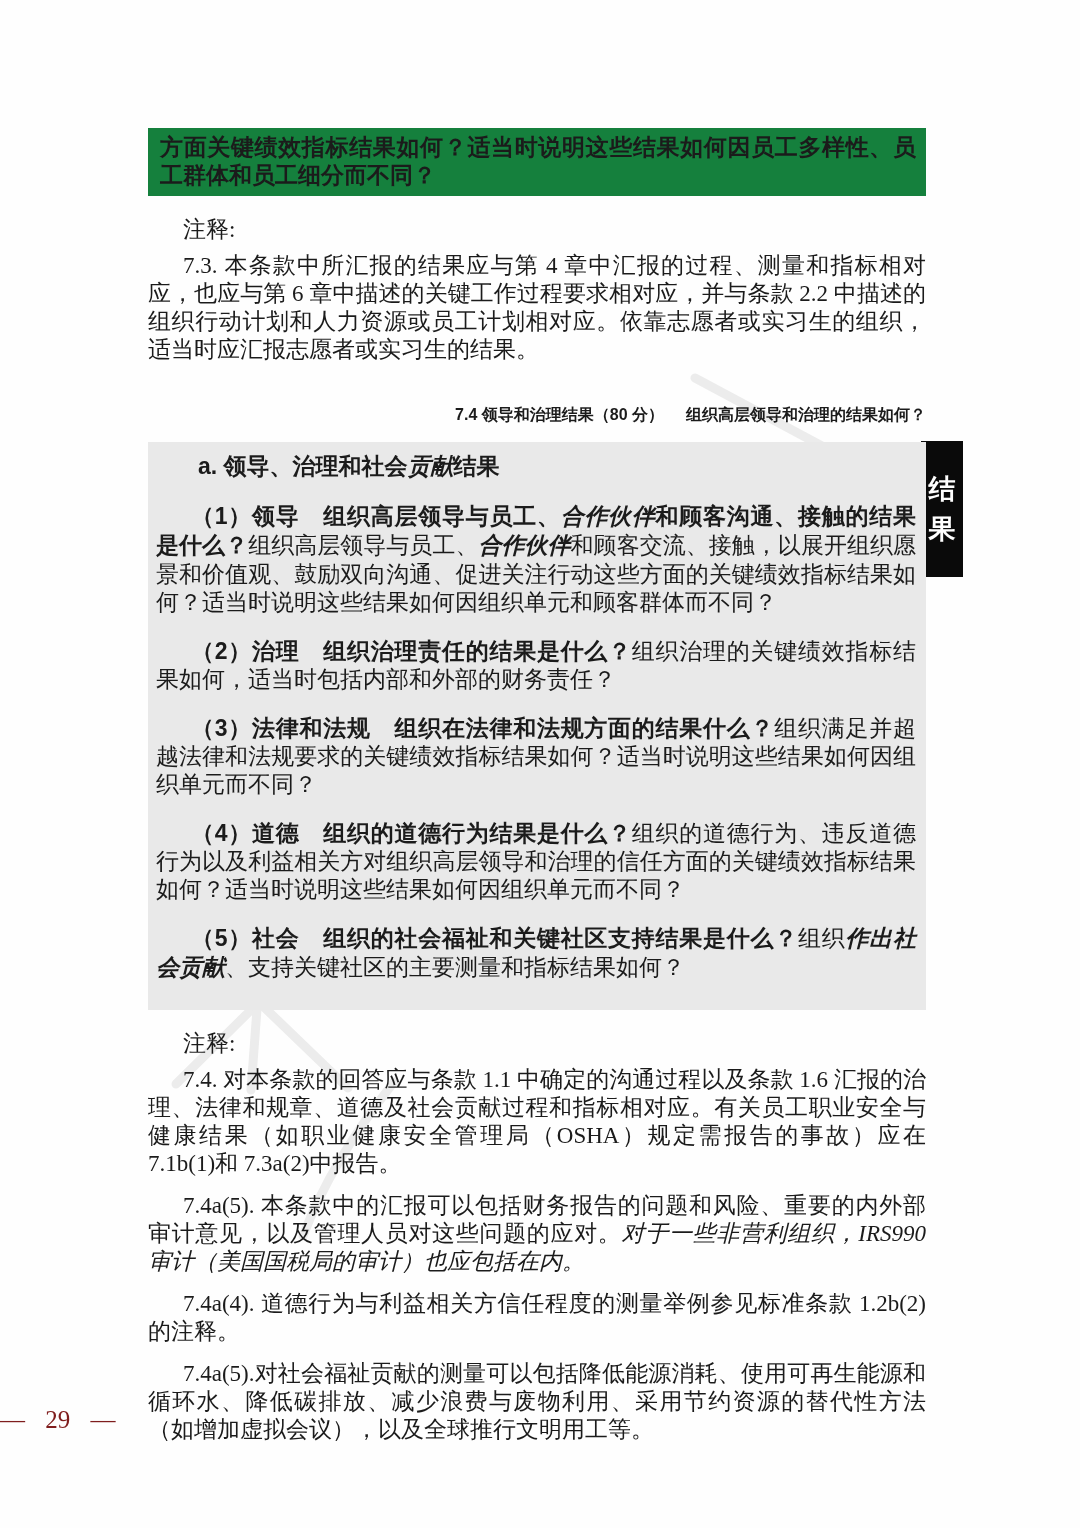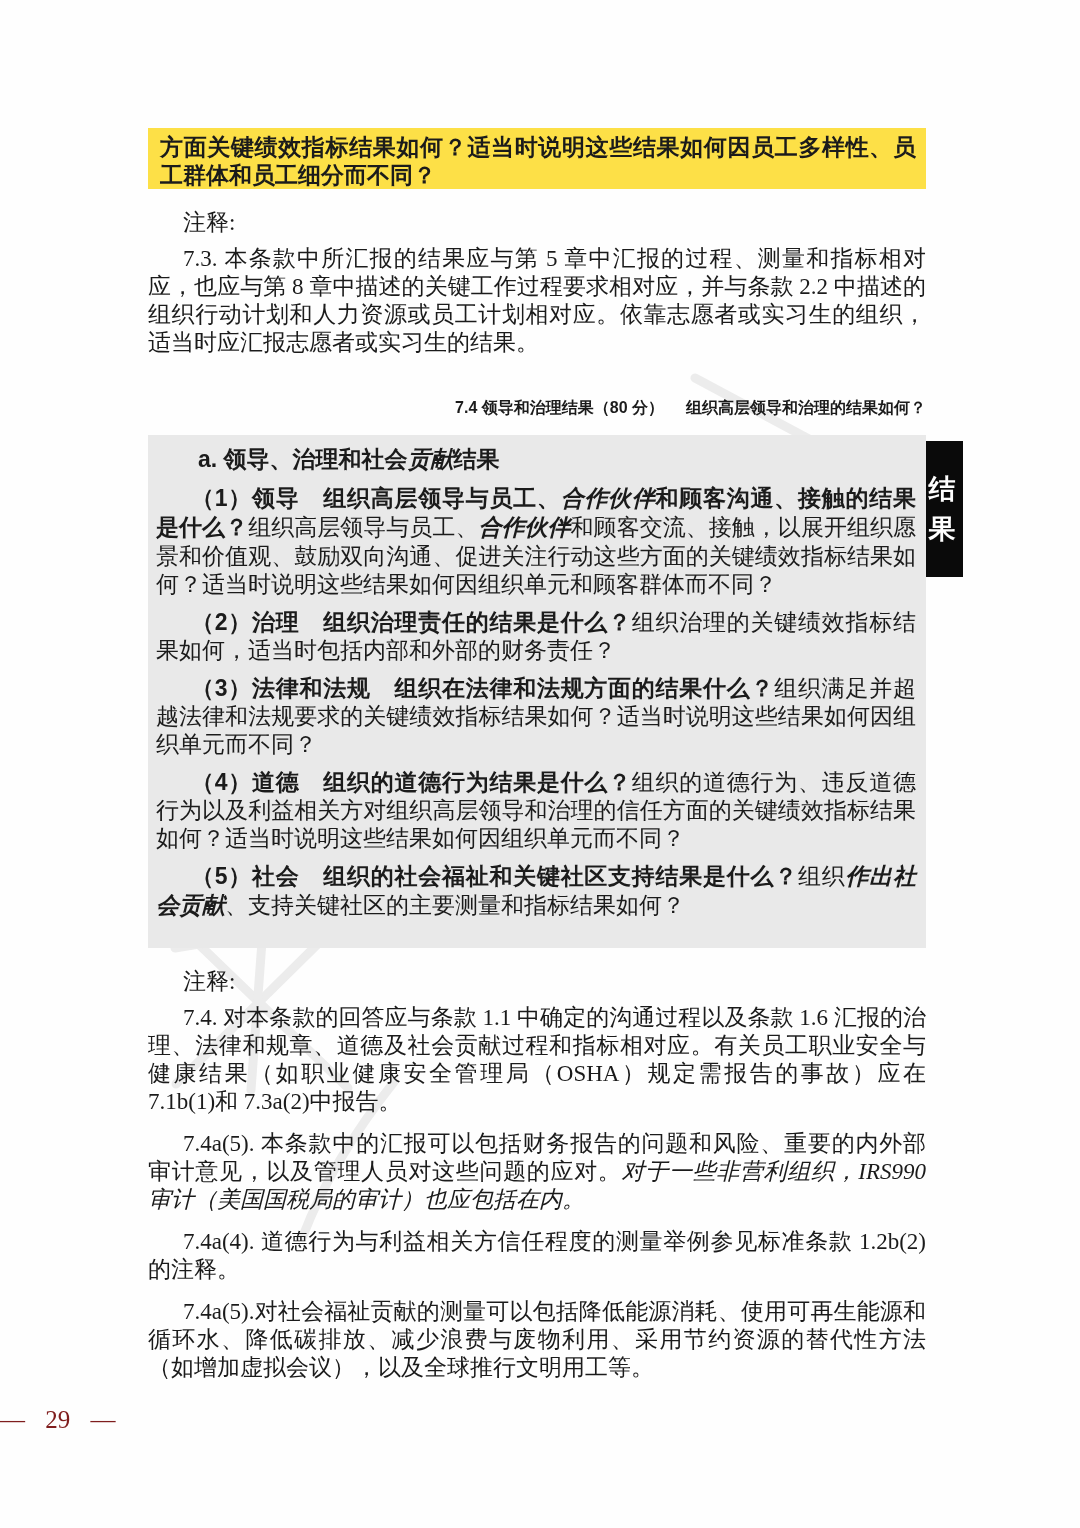--- a/index.html
+++ b/index.html
@@ -19,22 +19,22 @@
     position: absolute;
     left: 148px;
     top: 128px;
     width: 778px;
     font-size: 23px;
     line-height: 28px;
     text-align: justify;
   }
 
   .q-highlight {
-    background: #fde047;
-    padding: 5px 10px 0 12px;
+    background: #15803d;
+    padding: 5px 10px 7px 12px;
     font-weight: 700;
   }
 
   .notes-label {
     font-family: "Liberation Serif", "DejaVu Serif", serif;
     text-indent: 35px;
     margin-top: 20px;
   }
   .note {
     font-family: "Liberation Serif", "DejaVu Serif", serif;
@@ -59,21 +59,21 @@
     margin-top: 12px;
     padding: 10px 10px 28px 8px;
   }
   .a-header {
     font-weight: 700;
     text-indent: 42px;
     text-align: left;
   }
   .item {
     text-indent: 35px;
-    margin-top: 10px;
+    margin-top: 21px;
   }
 
   .seg.bold { font-weight: 700; }
   .seg.normal { font-weight: 400; }
   .seg.bold-kai {
     font-family: "Liberation Serif", "DejaVu Serif", serif;
     font-weight: 700;
     font-style: italic;
   }
   .seg.kai { font-family: "Liberation Serif", "DejaVu Serif", serif; }
@@ -131,21 +131,21 @@
     <span>结</span>
     <span>果</span>
   </div>
 
   <main class="content">
 
     <p class="q-highlight">方面关键绩效指标结果如何？适当时说明这些结果如何因员工多样性、员工群体和员工细分而不同？</p>
 
     <p class="notes-label">注释:</p>
 
-    <p class="note">7.3. 本条款中所汇报的结果应与第 5 章中汇报的过程、测量和指标相对应，也应与第 8 章中描述的关键工作过程要求相对应，并与条款 2.2 中描述的组织行动计划和人力资源或员工计划相对应。依靠志愿者或实习生的组织，适当时应汇报志愿者或实习生的结果。</p>
+    <p class="note">7.3. 本条款中所汇报的结果应与第 4 章中汇报的过程、测量和指标相对应，也应与第 6 章中描述的关键工作过程要求相对应，并与条款 2.2 中描述的组织行动计划和人力资源或员工计划相对应。依靠志愿者或实习生的组织，适当时应汇报志愿者或实习生的结果。</p>
 
     <h2 class="heading"><span class="seg bold">7.4 领导和治理结果（80 分）</span><span class="seg bold question">组织高层领导和治理的结果如何？</span></h2>
 
     <section class="highlight-block">
       <p class="a-header"><span class="seg bold">a. 领导、治理和社会</span><span class="seg bold-kai">贡献</span><span class="seg bold">结果</span></p>
       <p class="item"><span class="seg bold">（1）领导　组织高层领导与员工、</span><span class="seg bold-kai">合作伙伴</span><span class="seg bold">和顾客沟通、接触的结果是什么？</span><span class="seg normal">组织高层领导与员工、</span><span class="seg bold-kai">合作伙伴</span><span class="seg normal">和顾客交流、接触，以展开组织愿景和价值观、鼓励双向沟通、促进关注行动这些方面的关键绩效指标结果如何？适当时说明这些结果如何因组织单元和顾客群体而不同？</span></p>
       <p class="item"><span class="seg bold">（2）治理　组织治理责任的结果是什么？</span><span class="seg normal">组织治理的关键绩效指标结果如何，适当时包括内部和外部的财务责任？</span></p>
       <p class="item"><span class="seg bold">（3）法律和法规　组织在法律和法规方面的结果什么？</span><span class="seg normal">组织满足并超越法律和法规要求的关键绩效指标结果如何？适当时说明这些结果如何因组织单元而不同？</span></p>
       <p class="item"><span class="seg bold">（4）道德　组织的道德行为结果是什么？</span><span class="seg normal">组织的道德行为、违反道德行为以及利益相关方对组织高层领导和治理的信任方面的关键绩效指标结果如何？适当时说明这些结果如何因组织单元而不同？</span></p>
       <p class="item"><span class="seg bold">（5）社会　组织的社会福祉和关键社区支持结果是什么？</span><span class="seg normal">组织</span><span class="seg bold-kai">作出社会贡献</span><span class="seg normal">、支持关键社区的主要测量和指标结果如何？</span></p>

